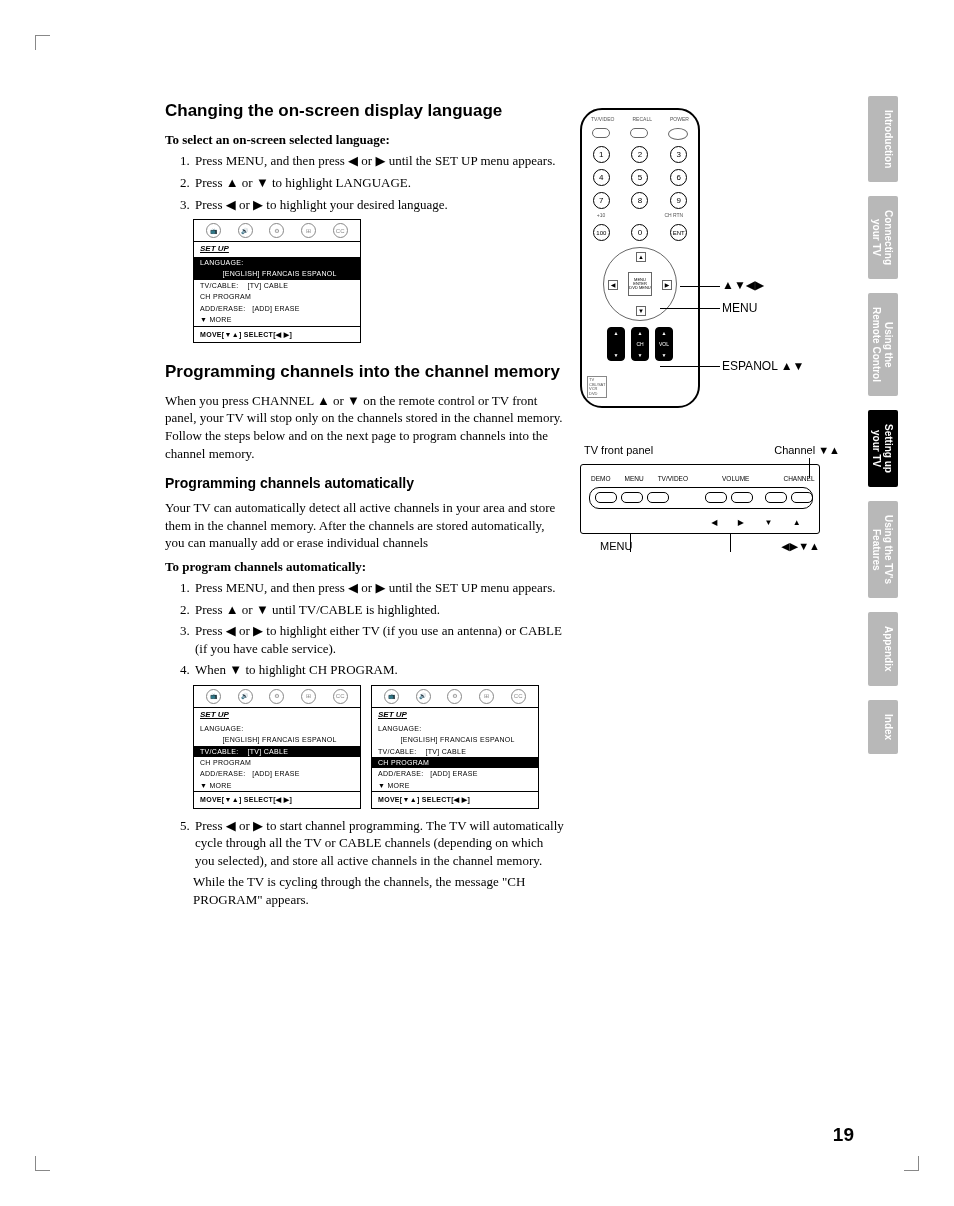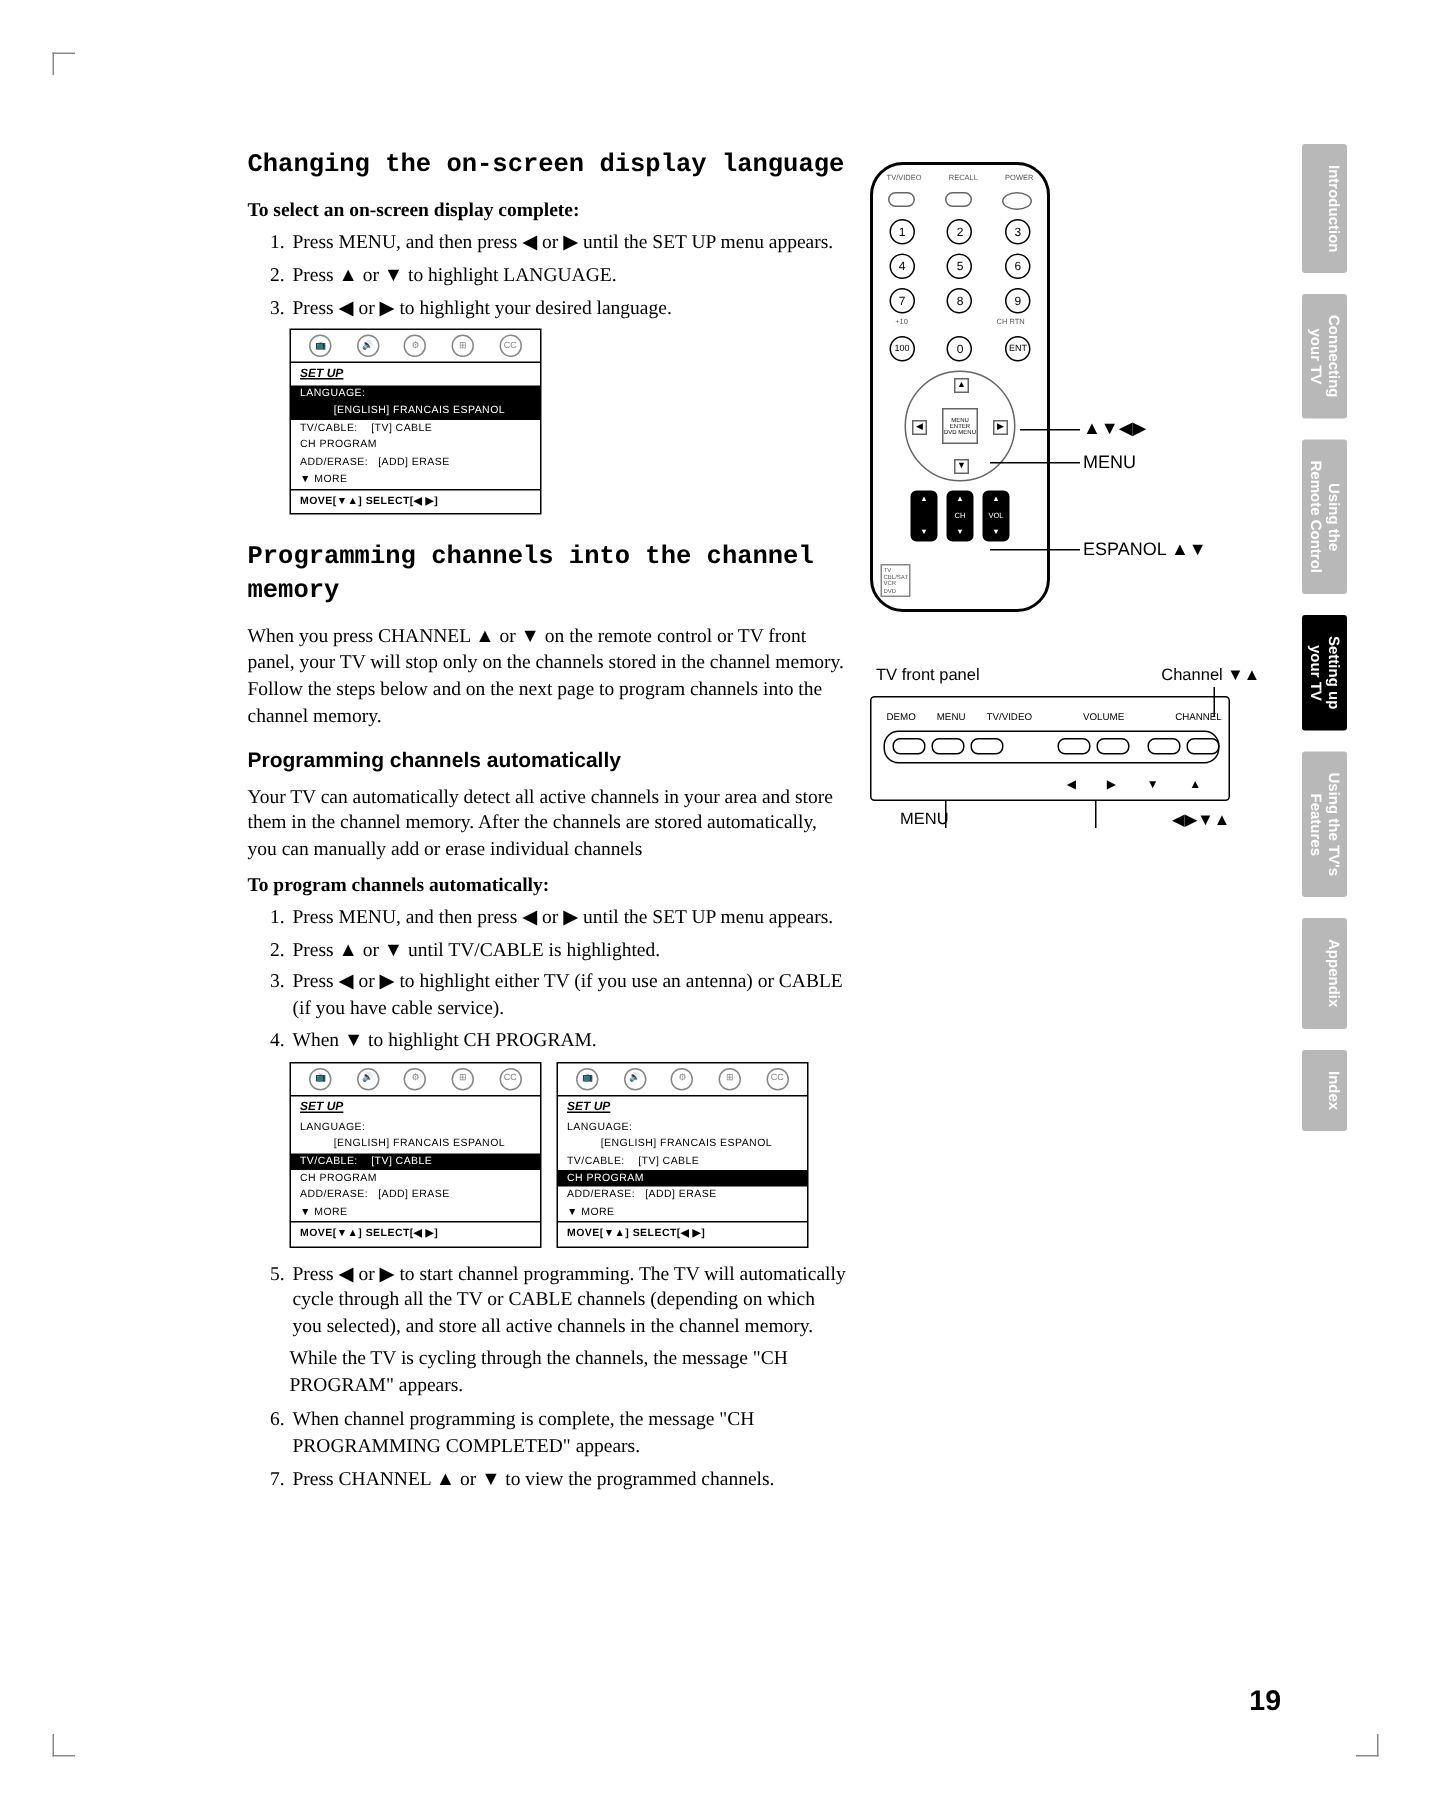--- a/index.html
+++ b/index.html
@@ -47,21 +47,21 @@
 
   .main-col {
     position: absolute;
     left: 165px;
     top: 100px;
     width: 400px;
     font-size: 13px;
     line-height: 1.35;
   }
   h2.section-title {
-    font-family: Liberation Mono, monospace;
+    font-family: Liberation Sans, sans-serif;
     font-weight: bold;
     font-size: 17px;
     margin-bottom: 8px;
   }
   h3.subsection-title {
     font-family: Arial, Helvetica, sans-serif;
     font-weight: bold;
     font-size: 14px;
     margin-top: 12px;
     margin-bottom: 6px;
@@ -182,21 +182,21 @@
 your TV</div>
   <div class="side-tab" style="white-space: pre-line;">Using the TV's
 Features</div>
   <div class="side-tab">Appendix</div>
   <div class="side-tab">Index</div>
 </div>
 
 <div class="main-col">
 
   <h2 class="section-title">Changing the on-screen display language</h2>
-  <p class="bold-lead">To select an on-screen display complete:</p>
+  <p class="bold-lead">To select an on-screen selected language:</p>
   <ol class="steps">
     <li>Press MENU, and then press ◀ or ▶ until the SET UP menu appears.</li>
     <li>Press ▲ or ▼ to highlight LANGUAGE.</li>
     <li>Press ◀ or ▶ to highlight your desired language.</li>
   </ol>
 
   <div class="osd">
     <div class="osd-icons">
       <div class="osd-icon">📺</div>
       <div class="osd-icon">🔊</div>
@@ -260,24 +260,20 @@
       <div class="osd-line">ADD/ERASE:   [ADD] ERASE</div>
       <div class="osd-line">▼ MORE</div>
       <div class="osd-footer">MOVE[▼▲]   SELECT[◀ ▶]</div>
     </div>
   </div>
 
   <ol class="steps" start="5">
     <li>Press ◀ or ▶ to start channel programming. The TV will automatically cycle through all the TV or CABLE channels (depending on which you selected), and store all active channels in the channel memory.</li>
   </ol>
   <p class="sub-note">While the TV is cycling through the channels, the message "CH PROGRAM" appears.</p>
-  <ol class="steps" start="6">
-    <li>When channel programming is complete, the message "CH PROGRAMMING COMPLETED" appears.</li>
-    <li>Press CHANNEL ▲ or ▼ to view the programmed channels.</li>
-  </ol>
 </div>
 
 <div class="fig-col">
   <div style="position:relative;height:320px">
     <div class="remote-box">
       <div class="rb-lbl-row" style="margin-top:6px">
         <span>TV/VIDEO</span>
         <span>RECALL</span>
         <span>POWER</span>
       </div>

